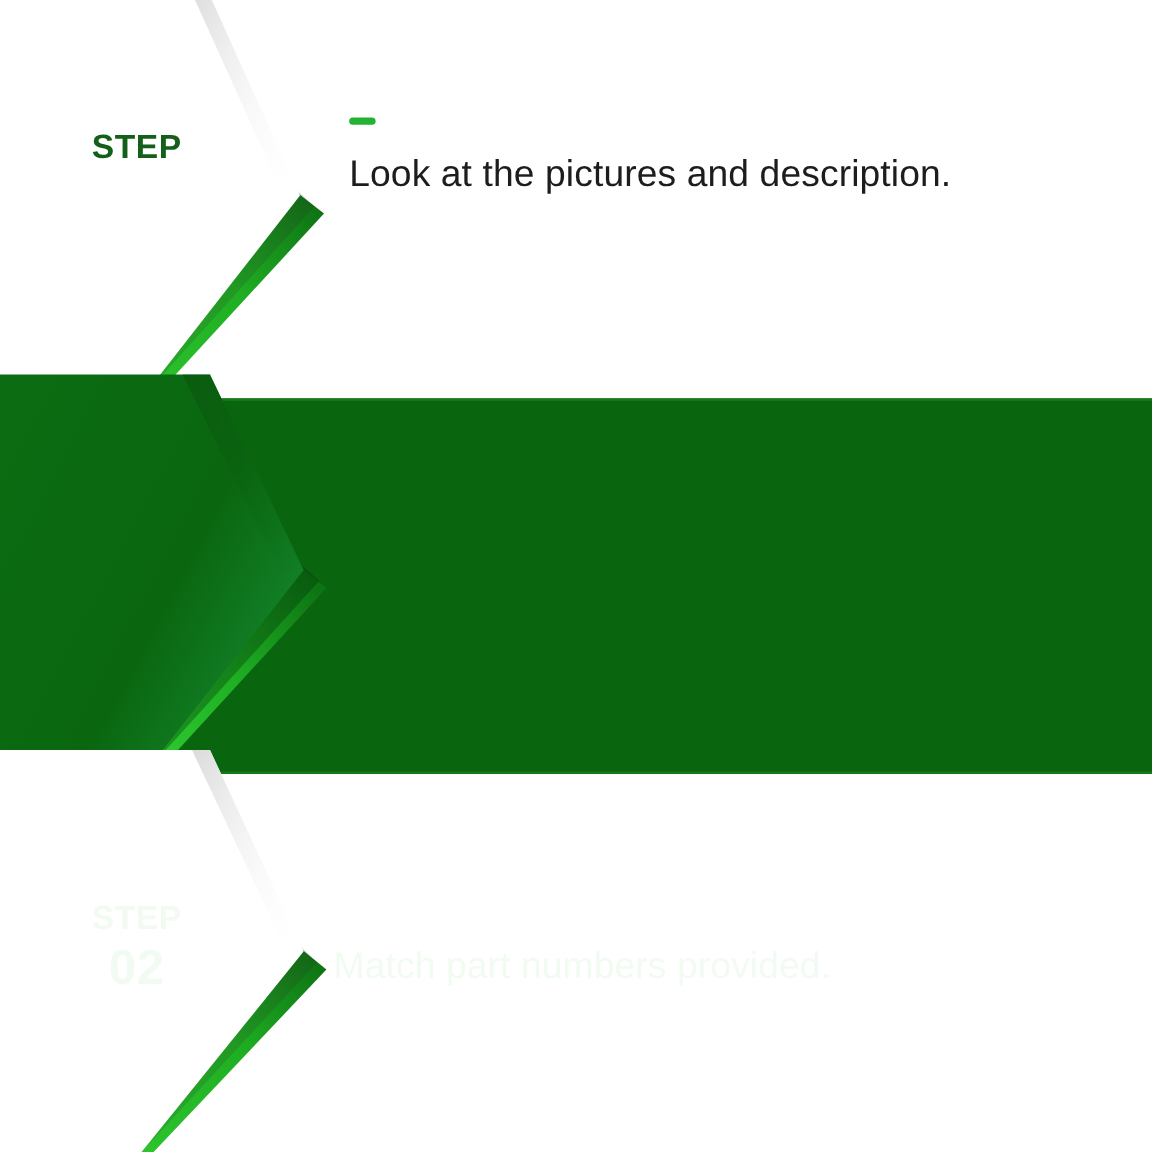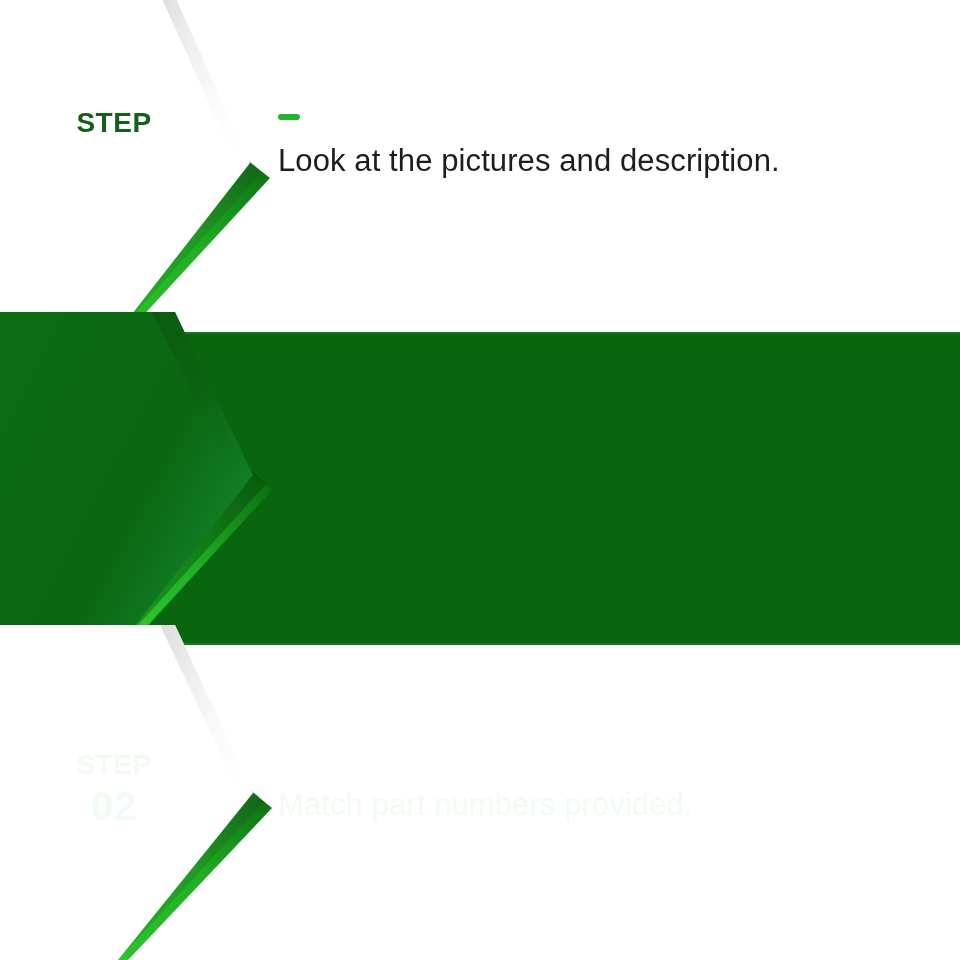--- a/index.html
+++ b/index.html
@@ -92,21 +92,21 @@
   #step-label-1 { top: 108px; }
   #step-label-2 { top: 418px; }
 
   
   .step-body {
     position: absolute;
     left: 278px;
     right: 30px;
     z-index: 4;
   }
-  #step-body-1 { top: 114px; }
+  #step-body-1 { top: 98px; margin-left: 13px; }
   #step-body-2 { top: 452px; }
 
   .dash {
     display: block;
     width: 22px;
     height: 6px;
     border-radius: 3px;
     background: #22b234;
     margin-bottom: 20px;
   }

